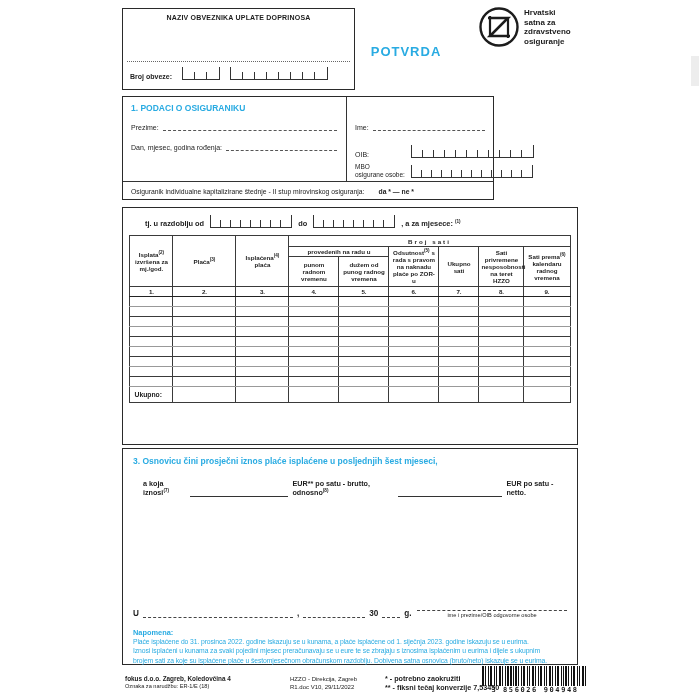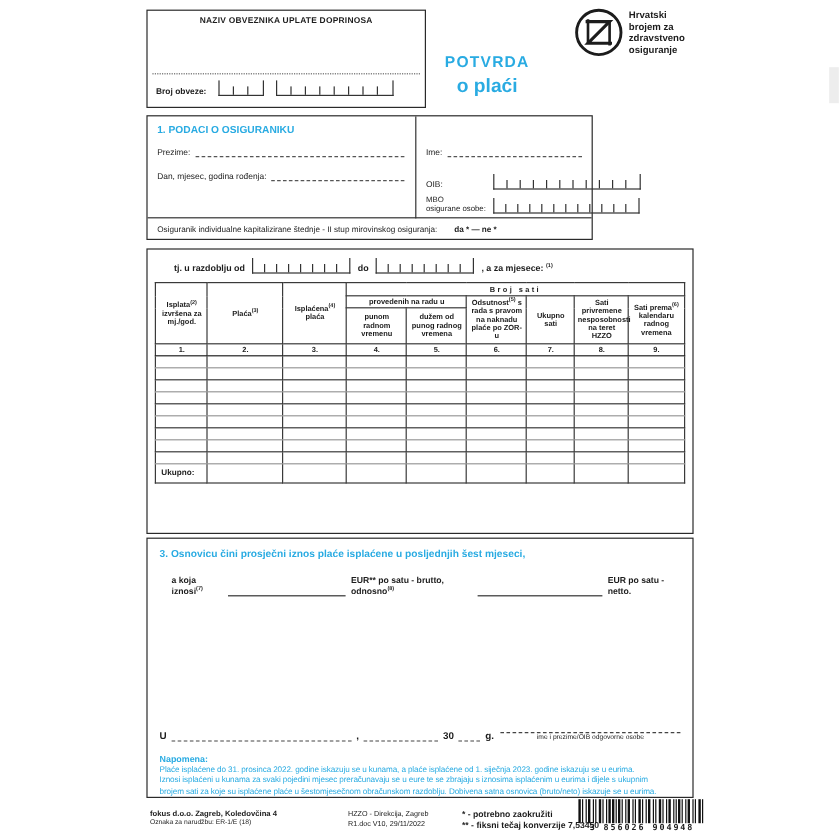--- a/index.html
+++ b/index.html
@@ -109,28 +109,27 @@
 
   <div style="position:absolute;left:478px;top:6px;">
     <svg width="42" height="42" viewBox="0 0 42 42">
       <circle cx="21" cy="21" r="18.5" fill="none" stroke="#1c1c1c" stroke-width="2.4"></circle>
       <path d="M10 12 L30 12 L12 30 L32 30" fill="none" stroke="#1c1c1c" stroke-width="2.6"></path>
       <path d="M12 30 L12 10 M30 12 L30 32" fill="none" stroke="#1c1c1c" stroke-width="2.2"></path>
     </svg>
   </div>
   <div class="logo-text">
     <div>Hrvatski</div>
-    <div>brojem za</div>
+    <div>satna za</div>
     <div>zdravstveno</div>
     <div>osiguranje</div>
   </div>
 
   <div class="main-title">
     <div class="t1 blue">POTVRDA</div>
-    <div class="t2 blue">o plaći</div>
   </div>
 
   <div class="box" style="left:122px;top:96px;width:372px;height:104px;">
     <div class="s-head blue" style="position:absolute;left:8px;top:6px;">1. PODACI O OSIGURANIKU</div>
     <div class="s1-div"></div>
     <div class="s1-strip"></div>
 
     <div class="s1-row" style="left:8px;top:24px;width:206px;">
       <span>Prezime:</span>
       <span class="dash"></span>

